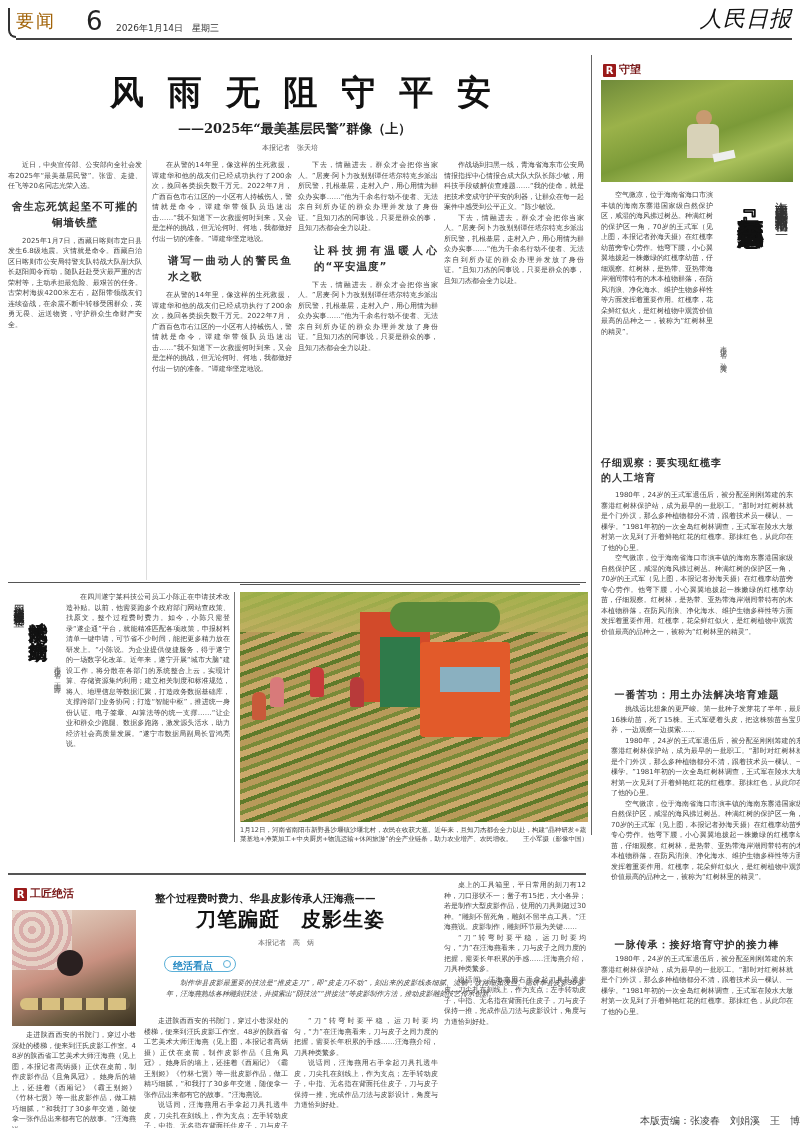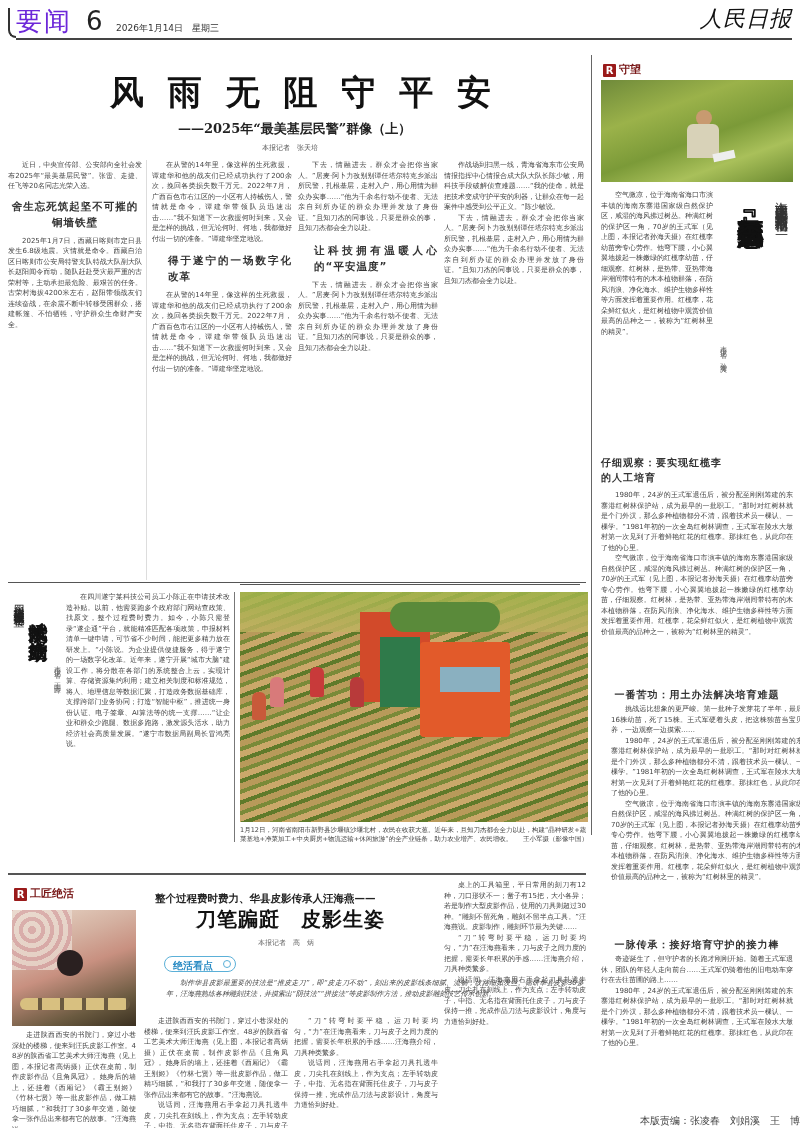--- a/index.html
+++ b/index.html
@@ -12,44 +12,44 @@
 .hr{position:absolute;height:2px;background:#444}
 .sec-title{font-weight:bold;color:#333;letter-spacing:1px}
 .rmark{display:inline-block;width:13px;height:13px;background:#9a1a1a;color:#fff;font-size:10px;line-height:13px;text-align:center;font-weight:bold;margin-right:3px;vertical-align:-1px;border-radius:1px}
 .vtext{writing-mode:vertical-rl;text-orientation:upright}
 </style>
 </head>
 <body>
 
 <div class="abs" style="left:8px;top:0;width:784px;height:40px;">
   <div class="abs" style="left:0;top:8px;width:8px;height:30px;border-left:2px solid #333;border-bottom:2px solid #333;border-bottom-left-radius:8px;"></div>
-  <div class="abs" style="left:8px;top:6px;font-size:26px;line-height:30px;color:#6d28d9;letter-spacing:2px;">要闻</div>
+  <div class="abs" style="left:8px;top:6px;font-size:18px;line-height:30px;color:#a16207;letter-spacing:2px;">要闻</div>
   <div class="abs" style="left:78px;top:6px;font-size:26px;line-height:30px;color:#222;">6</div>
   <div class="abs" style="left:108px;top:22px;font-size:9px;color:#333;">
     <span>2026年1月14日</span>
     <span style="margin-left:6px;">星期三</span>
   </div>
   <div class="abs" style="right:0;top:4px;font-family:'DejaVu Serif',serif;font-style:italic;font-weight:normal;font-size:22px;color:#111;letter-spacing:1px;">人民日报</div>
   <div class="abs" style="left:8px;top:38px;width:776px;height:2px;background:#444;"></div>
 </div>
 
 <div class="abs" style="left:110px;top:70px;width:480px;text-align:left;font-size:34px;font-weight:bold;color:#111;letter-spacing:6px;white-space:nowrap;">风 雨 无 阻 守 平 安</div>
 <div class="abs" style="left:178px;top:120px;font-family:'DejaVu Serif',serif;font-weight:bold;font-size:13px;color:#222;">——2025年“最美基层民警”群像（上）</div>
 <div class="abs" style="left:262px;top:143px;font-size:7px;color:#555;">本报记者　张天培</div>
 
 <div class="abs txt" style="left:8px;top:160px;width:134px;height:420px;">
   <p>近日，中央宣传部、公安部向全社会发布2025年“最美基层民警”。张雷、走捷、任飞等20名同志光荣入选。</p>
   <div class="sec-title" style="font-size:10.5px;line-height:16px;margin:6px 0 6px;text-align:center;">舍生忘死筑起坚不可摧的铜墙铁壁</div>
-  <p>2025年1月7日，西藏日喀则市定日县发生6.8级地震。灾情就是命令。西藏自治区日喀则市公安局特警支队特战大队副大队长赵阳闻令而动，随队赶赴受灾最严重的古荣村等，主动承担最危险、最艰苦的任务。古荣村海拔4200米左右，赵阳带领战友们连续奋战，在余震不断中转移受困群众，搭建帐篷、不怕牺牲，守护群众生命财产安全。</p>
+  <p>2025年1月7日，西藏日喀则市定日县发生6.8级地震。灾情就是命令。西藏自治区日喀则市公安局特警支队特战大队副大队长赵阳闻令而动，随队赶赴受灾最严重的古荣村等，主动承担最危险、最艰苦的任务。古荣村海拔4200米左右，赵阳带领战友们连续奋战，在余震不断中转移受困群众，英勇无畏、运送物资，守护群众生命财产安全。</p>
 </div>
 <div class="vr" style="left:146px;top:160px;height:420px;background:#ddd;"></div>
 
 <div class="abs txt" style="left:152px;top:160px;width:140px;height:420px;">
   <p>在从警的14年里，像这样的生死救援，谭建华和他的战友们已经成功执行了200余次，挽回各类损失数千万元。2022年7月，广西百色市右江区的一小区有人持械伤人，警情就是命令，谭建华带领队员迅速出击……“我不知道下一次救援何时到来，又会是怎样的挑战，但无论何时、何地，我都做好付出一切的准备。”谭建华坚定地说。</p>
-  <div class="sec-title" style="font-size:10.5px;line-height:16px;margin:8px 0 6px 16px;">得于遂宁的一场数字化改革</div>
+  <div class="sec-title" style="font-size:10.5px;line-height:16px;margin:8px 0 6px 16px;">谱写一曲动人的警民鱼水之歌</div>
   <p>在从警的14年里，像这样的生死救援，谭建华和他的战友们已经成功执行了200余次，挽回各类损失数千万元。2022年7月，广西百色市右江区的一小区有人持械伤人，警情就是命令，谭建华带领队员迅速出击……“我不知道下一次救援何时到来，又会是怎样的挑战，但无论何时、何地，我都做好付出一切的准备。”谭建华坚定地说。</p>
 </div>
 
 <div class="abs txt" style="left:298px;top:160px;width:140px;height:420px;">
   <p>下去，情融进去，群众才会把你当家人。”居麦·阿卜力孜别别谭任塔尔特克乡派出所民警，扎根基层，走村入户，用心用情为群众办实事……“他为千余名行动不便者、无法亲自到所办证的群众办理并发放了身份证。”且知刀杰的同事说，只要是群众的事，且知刀杰都会全力以赴。</p>
   <div class="sec-title" style="font-size:10.5px;line-height:16px;margin:8px 0 6px 16px;">让科技拥有温暖人心的“平安温度”</div>
   <p>下去，情融进去，群众才会把你当家人。”居麦·阿卜力孜别别谭任塔尔特克乡派出所民警，扎根基层，走村入户，用心用情为群众办实事……“他为千余名行动不便者、无法亲自到所办证的群众办理并发放了身份证。”且知刀杰的同事说，只要是群众的事，且知刀杰都会全力以赴。</p>
 </div>
 
 <div class="abs txt" style="left:444px;top:160px;width:140px;height:420px;">
@@ -81,21 +81,20 @@
   <p>空气微凉，位于海南省海口市演丰镇的海南东寨港国家级自然保护区，咸湿的海风拂过树丛。种满红树的保护区一角，70岁的王式军（见上图，本报记者孙海天摄）在红榄李幼苗旁专心劳作。他弯下腰，小心翼翼地拨起一株嫩绿的红榄李幼苗，仔细观察。红树林，是热带、亚热带海岸潮间带特有的木本植物群落，在防风消浪、净化海水、维护生物多样性等方面发挥着重要作用。红榄李，花朵鲜红似火，是红树植物中观赏价值最高的品种之一，被称为“红树林里的精灵”。</p>
 </div>
 <div class="abs sec-title" style="left:601px;top:688px;width:192px;text-align:center;font-size:10px;">一番苦功：用土办法解决培育难题</div>
 <div class="abs txt" style="left:611px;top:704px;width:192px;height:228px;">
   <p>挑战远比想象的更严峻。第一批种子发芽花了半年，最后16株幼苗，死了15株。王式军硬着头皮，把这株独苗当宝贝养，一边观察一边摸索……</p>
   <p>1980年，24岁的王式军退伍后，被分配至刚刚筹建的东寨港红树林保护站，成为最早的一批职工。“那时对红树林就是个门外汉，那么多种植物都分不清，跟着技术员一棵认、一棵学。”1981年初的一次全岛红树林调查，王式军在陵水大墩村第一次见到了开着鲜艳红花的红榄李。那抹红色，从此印在了他的心里。</p>
   <p>空气微凉，位于海南省海口市演丰镇的海南东寨港国家级自然保护区，咸湿的海风拂过树丛。种满红树的保护区一角，70岁的王式军（见上图，本报记者孙海天摄）在红榄李幼苗旁专心劳作。他弯下腰，小心翼翼地拨起一株嫩绿的红榄李幼苗，仔细观察。红树林，是热带、亚热带海岸潮间带特有的木本植物群落，在防风消浪、净化海水、维护生物多样性等方面发挥着重要作用。红榄李，花朵鲜红似火，是红树植物中观赏价值最高的品种之一，被称为“红树林里的精灵”。</p>
 </div>
 <div class="abs sec-title" style="left:601px;top:938px;width:192px;text-align:center;font-size:10px;">一脉传承：接好培育守护的接力棒</div>
 <div class="abs txt" style="left:601px;top:954px;width:192px;height:150px;">
-  <p>奇迹诞生了，但守护者的长跑才刚刚开始。随着王式军退休，团队的年轻人走向前台……王式军仍骑着他的旧电动车穿行在去往苗圃的路上……</p>
   <p>1980年，24岁的王式军退伍后，被分配至刚刚筹建的东寨港红树林保护站，成为最早的一批职工。“那时对红树林就是个门外汉，那么多种植物都分不清，跟着技术员一棵认、一棵学。”1981年初的一次全岛红树林调查，王式军在陵水大墩村第一次见到了开着鲜艳红花的红榄李。那抹红色，从此印在了他的心里。</p>
 </div>
 <div class="abs" style="left:640px;top:1114px;font-size:10px;color:#444;">本版责编：张凌春　刘娟溪　王　博</div>
 
 <div class="hr" style="left:8px;top:582px;width:578px;height:1px;background:#555;"></div>
 <div class="abs vtext" style="left:10px;top:596px;font-size:11px;color:#222;letter-spacing:1px;height:200px;">四川遂宁推动城市数字化转型</div>
 <div class="abs vtext" style="left:28px;top:608px;font-size:19px;font-weight:bold;color:#111;line-height:22px;height:190px;">技术赋能　助企增效</div>
 <div class="abs vtext" style="left:52px;top:660px;font-size:7px;color:#666;letter-spacing:2px;height:80px;">本报记者　王明峰</div>
 <div class="abs txt" style="left:66px;top:592px;width:164px;height:250px;">
   <p>在四川遂宁某科技公司员工小陈正在申请技术改造补贴。以前，他需要跑多个政府部门网站查政策、找原文，整个过程费时费力。如今，小陈只需登录“遂企通”平台，就能精准匹配各项政策，申报材料清单一键申请，可节省不少时间，能把更多精力放在研发上。“小陈说。为企业提供便捷服务，得于遂宁的一场数字化改革。近年来，遂宁开展“城市大脑”建设工作，将分散在各部门的系统整合上云，实现计算、存储资源集约利用；建立相关制度和标准规范，将人、地理信息等数据汇聚，打造政务数据基础库，支撑跨部门业务协同；打造“智能中枢”，推进统一身份认证、电子签章、AI算法等的统一支撑……“让企业和群众少跑腿、数据多跑路，激发源头活水，助力经济社会高质量发展。”遂宁市数据局副局长冒鸿亮说。</p>

